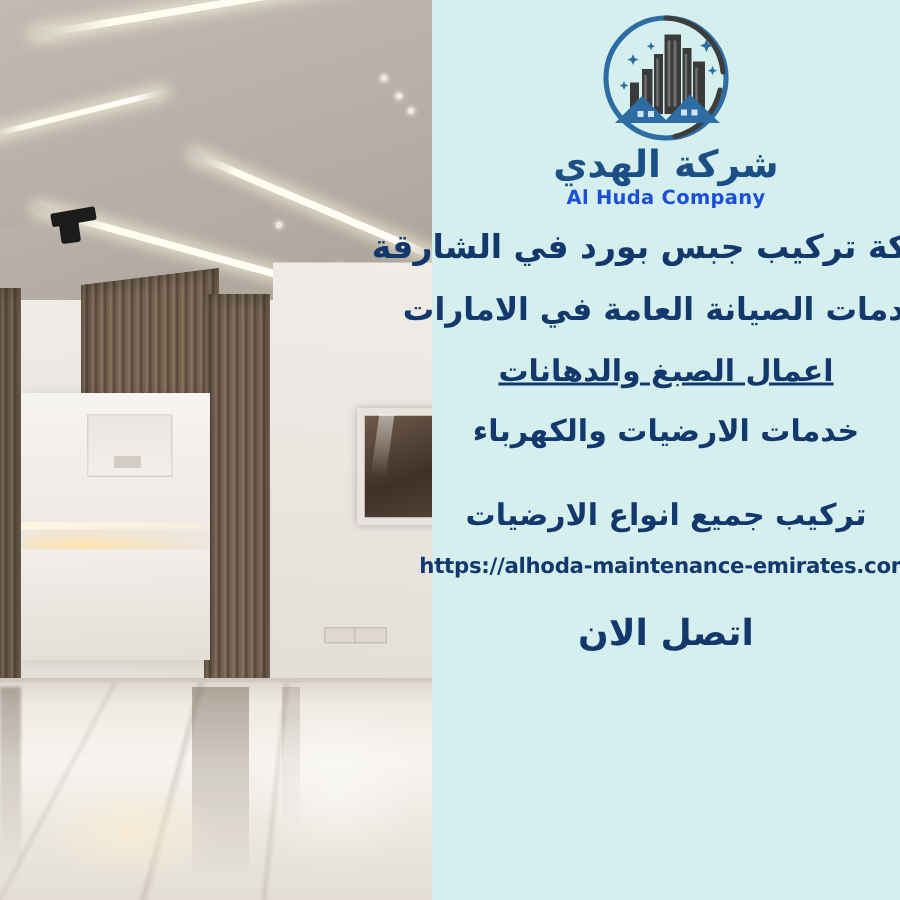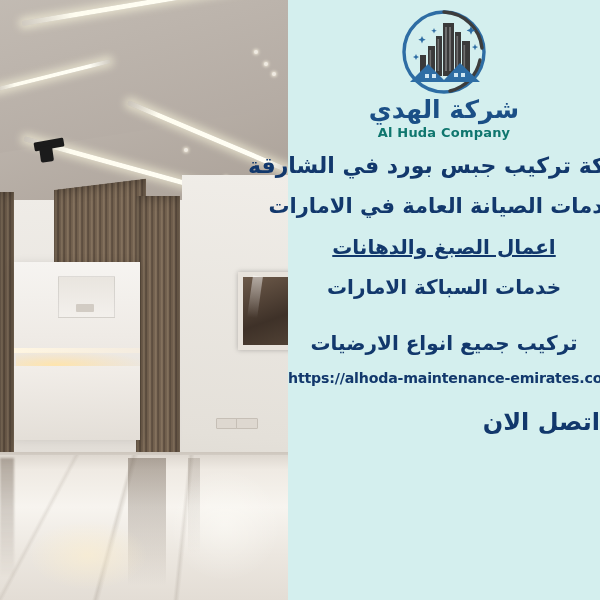--- a/index.html
+++ b/index.html
@@ -121,32 +121,32 @@
     background:radial-gradient(ellipse at center,rgba(255,240,205,.55),rgba(255,240,205,0) 70%);
   }
   .refl-glow2{
     position:absolute;left:170px;top:470px;width:110px;height:110px;
     background:radial-gradient(ellipse at center,rgba(255,255,250,.45),rgba(255,255,250,0) 72%);
   }
 
   
   .info{
     position:relative;width:312px;height:600px;background:#d4efee;
-    display:flex;flex-direction:column;
+    display:flex;flex-direction:column;align-items:center;
   }
 
   .logo-wrap{margin-top:8px;display:flex;flex-direction:column;align-items:center;}
   .brand-ar{
     font-family:"DejaVu Sans","Liberation Sans",sans-serif;
     font-weight:bold;font-size:25px;color:#1b4f86;line-height:1;margin-top:1px;
     direction:rtl;
   }
   .brand-en{
     font-family:"DejaVu Sans","Liberation Sans",sans-serif;
-    font-weight:bold;font-size:13px;color:#0f766e;letter-spacing:.2px;margin-top:3px;
+    font-weight:bold;font-size:13px;color:#1d4ed8;letter-spacing:.2px;margin-top:3px;
   }
 
   .lines{margin-top:12px;width:100%;display:flex;flex-direction:column;align-items:center;}
   .line{
     direction:rtl;text-align:center;white-space:nowrap;
     font-family:"DejaVu Sans","Liberation Sans",sans-serif;
     font-weight:bold;color:#12386c;
   }
   .l1{font-size:22px;margin-top:1px;}
   .l2{font-size:21px;margin-top:16px;}
@@ -262,21 +262,21 @@
         </g>
       </svg>
       <div class="brand-ar">شركة الهدي</div>
       <div class="brand-en">Al Huda Company</div>
     </div>
 
     <div class="lines">
       <div class="line l1">شركة تركيب جبس بورد في الشارقة</div>
       <div class="line l2">خدمات الصيانة العامة في الامارات</div>
       <div class="line l4">اعمال الصبغ والدهانات</div>
-      <div class="line l5">خدمات السباكة الامارات</div>
+      <div class="line l5">خدمات الارضيات والكهرباء</div>
       <div class="line l6">تركيب جميع انواع الارضيات</div>
     </div>
 
     <div class="url">https://alhoda-maintenance-emirates.com</div>
     <div class="cta">اتصل الان</div>
   </div>
 
 </div>
 
 </body></html>

